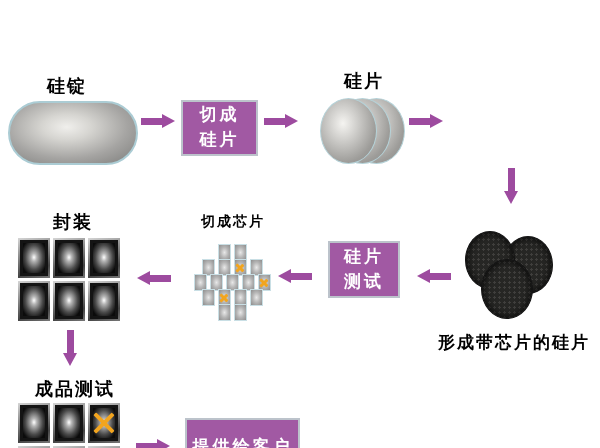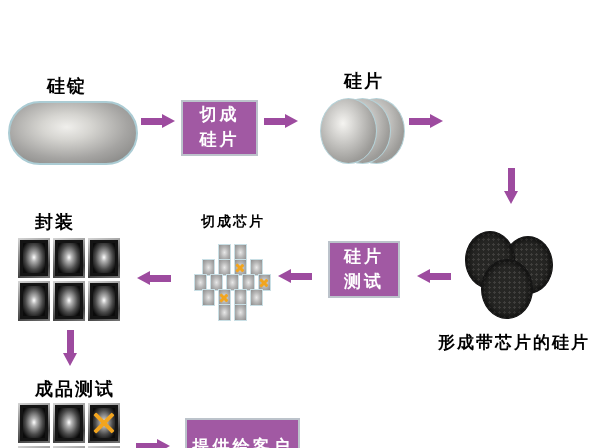--- a/index.html
+++ b/index.html
@@ -184,21 +184,21 @@
         <div class="die"></div>
         <div class="die"></div>
       </div>
     </div>
 
   <div class="arrow arrow-left" style="left:137px;top:223px">
     <span class="head"></span>
     <span class="shaft"></span>
   </div>
 
-  <div class="lbl" style="left:35px;top:162px">封装</div>
+  <div class="lbl" style="left:53px;top:162px">封装</div>
   <div class="pkg-grid" style="left:18px;top:190px" id="package-grid">
       <div class="pkg-row">
         <div class="pkg-chip">
           <div class="pkg-mid">
             <div class="pkg-glow"></div>
           </div>
         </div>
         <div class="pkg-chip">
           <div class="pkg-mid">
             <div class="pkg-glow"></div>

